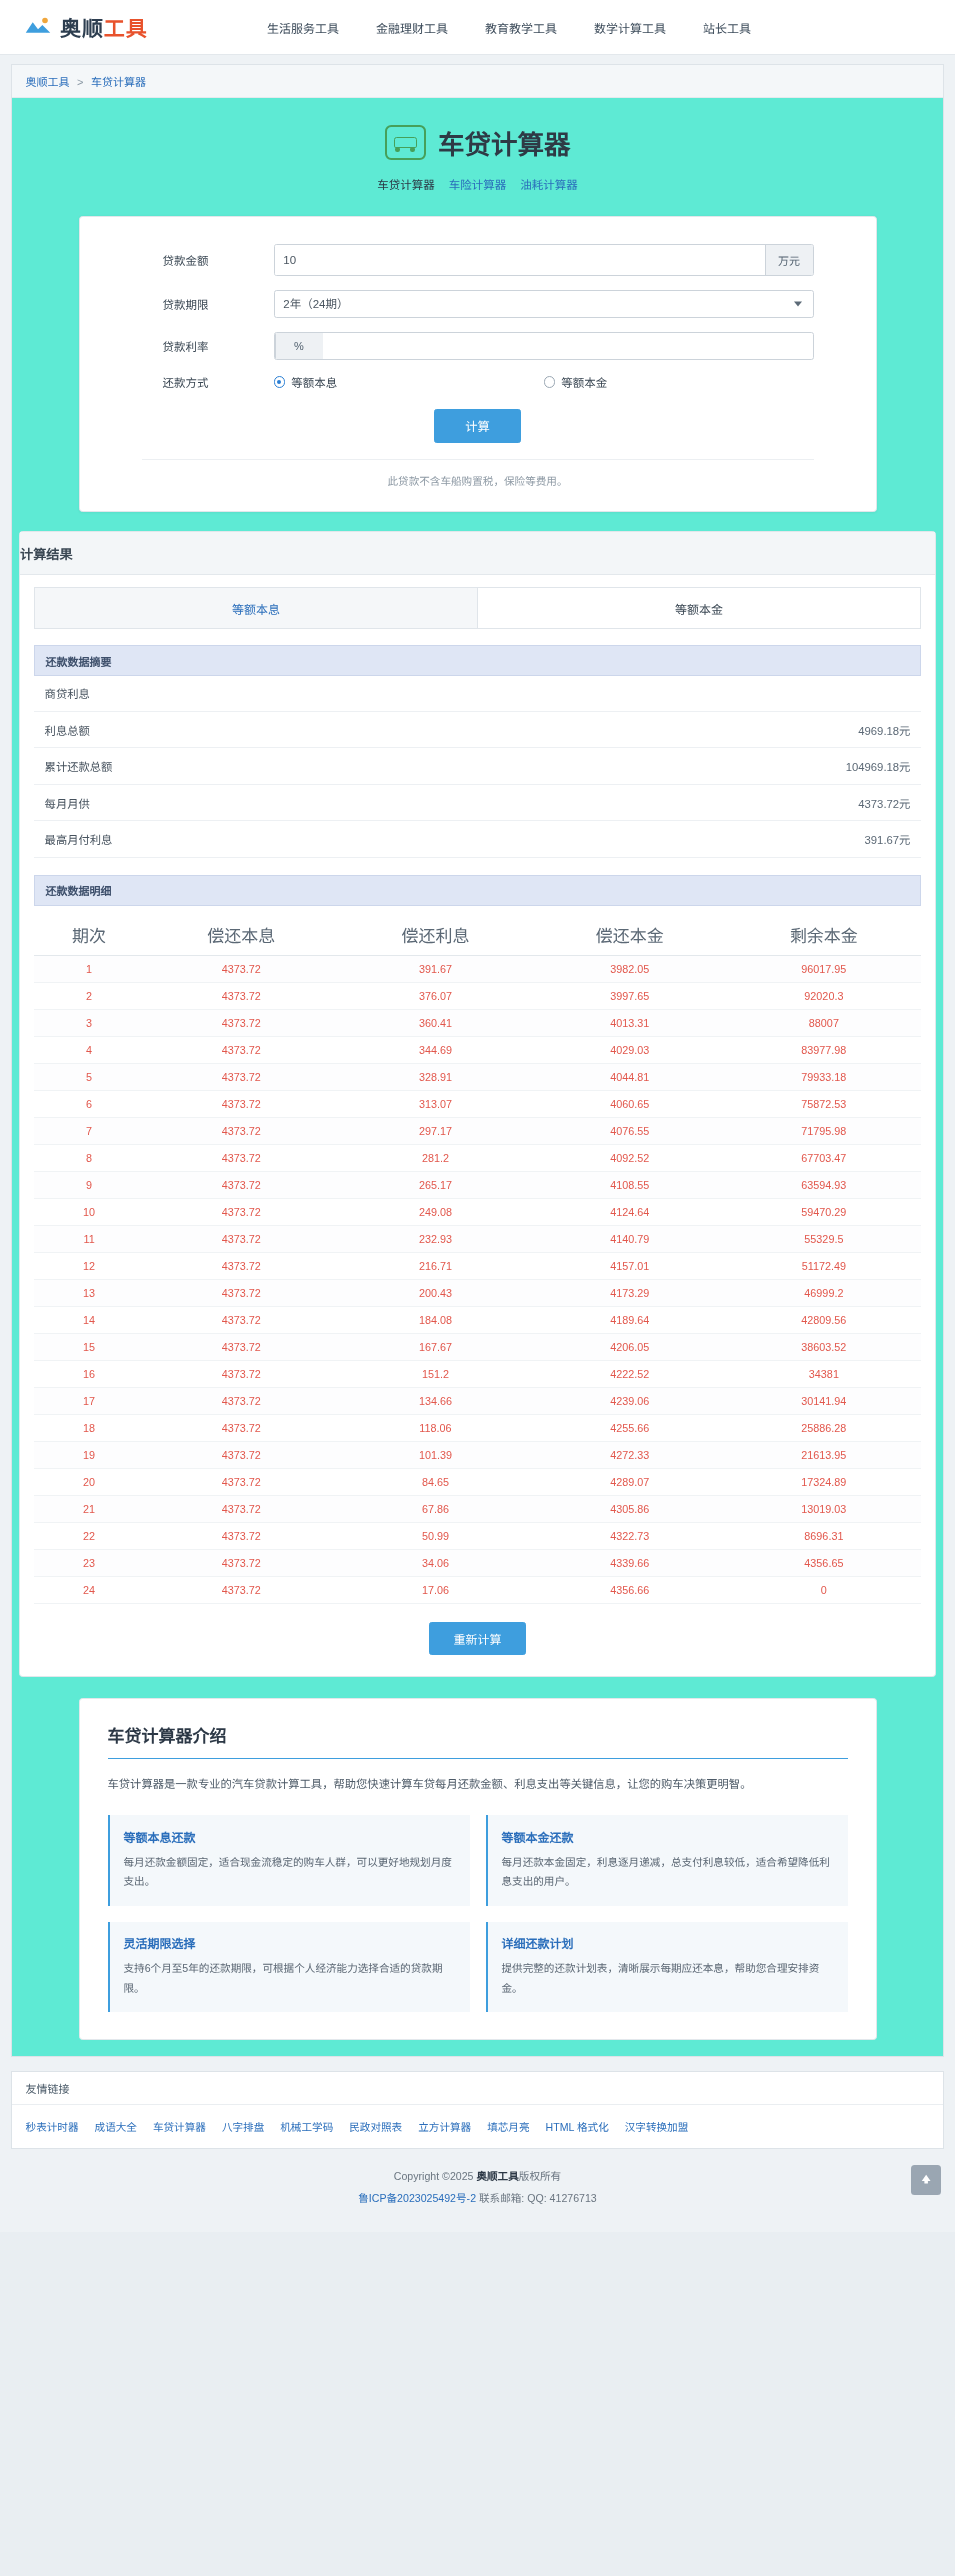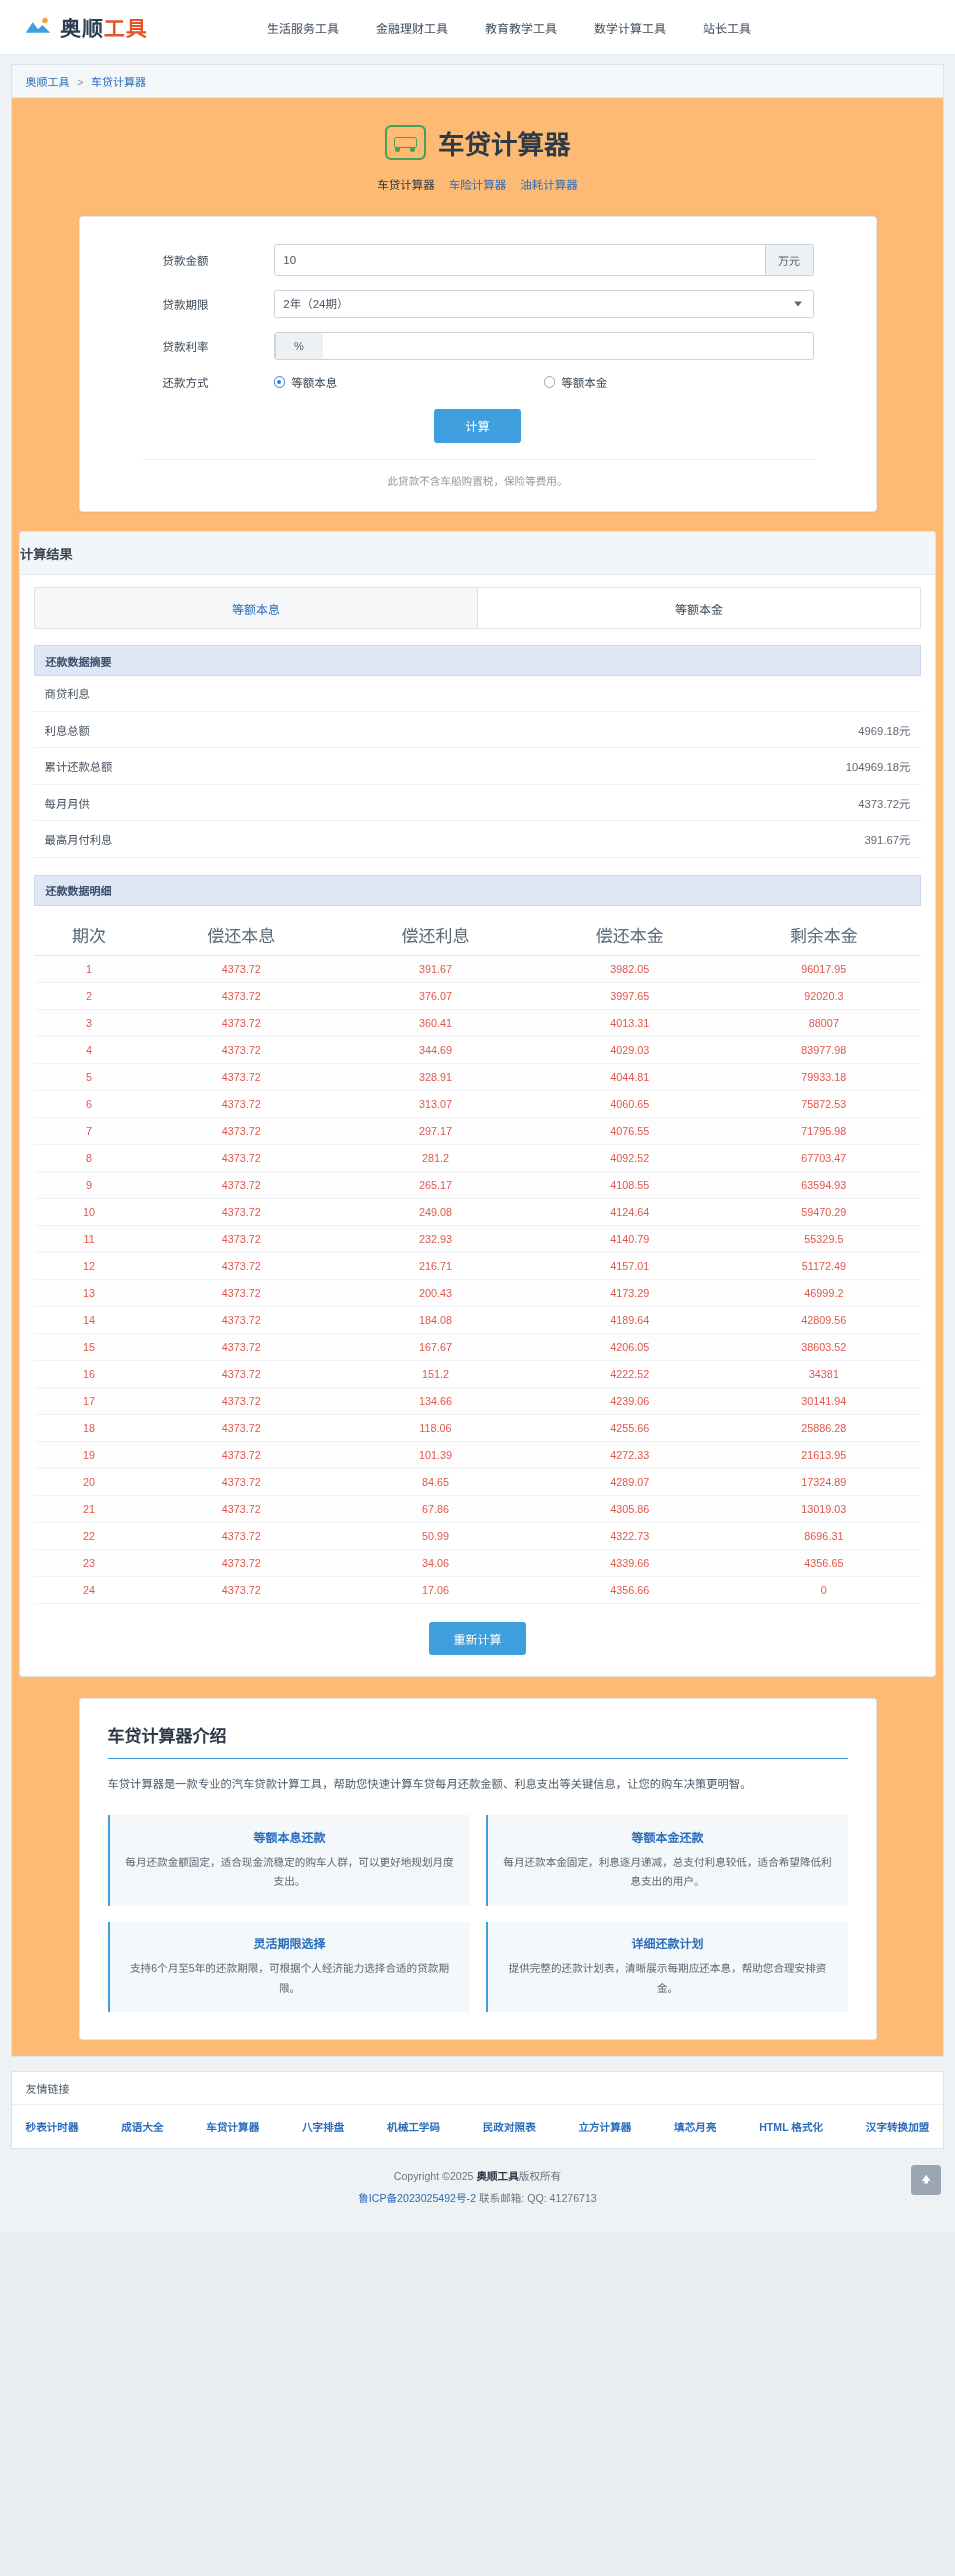--- a/index.html
+++ b/index.html
@@ -31,21 +31,21 @@
   .logo-text .b1 { color: #2d3e50; }
   .logo-text .b2 { color: #e8522c; margin-top: 40px; }
   .nav { display: flex; gap: 37px; margin-left: 41px; }
   .nav a {
     color: #3c4b5a; text-decoration: none; font-size: 12px;
   }
 
   
   .content-wrap {
     margin: 8.8px 10.6px 0 10.6px;
-    background: #fdba74;
+    background: #5eead4;
     border: 0.9px solid #dde3e8;
     padding: 0 0 16px 0;
   }
   .breadcrumb {
     background: #f4f7f9;
     border-bottom: 0.9px solid #e5eaee;
     padding: 8px 14px;
     font-size: 11px;
     color: #4a5a68;
   }
@@ -189,38 +189,38 @@
   }
 
   
   .intro-card {
     width: 798px; margin: 21px auto 0 auto; background: #fff;
     border: 0.9px solid #e2e7eb; border-radius: 3.5px; padding: 23px 28px 26.5px 28px;
   }
   .intro-title { font-size: 17px; font-weight: bold; color: #2c3846; }
   .intro-rule { height: 1.8px; background: #3e9ede; margin: 10.6px 0 14px 0; }
   .intro-text { font-size: 11.3px; line-height: 2; color: #4d5a67; }
-  .feature-grid { display: grid; grid-template-columns: 1fr 1fr; gap: 16px; margin-top: 19.4px; text-align: center; }
+  .feature-grid { display: grid; grid-template-columns: 1fr 1fr; gap: 16px; margin-top: 19.4px; }
   .feature {
     background: #f4f8fb; border-left: 2.6px solid #3e9ede;
     padding: 12.3px 14px 14px 14px;
   }
   .feature h4 { margin: 0 0 8px 0; font-size: 12px; color: #2a6ebb; }
   .feature p { margin: 0; font-size: 10.6px; line-height: 1.85; color: #5a6673; }
 
   
   .friend-wrap {
     margin: 14px 10.6px 0 10.6px; background: #fff;
     border: 0.9px solid #dde3e8;
   }
   .friend-head {
     padding: 8px 14px; font-size: 11px; color: #4a5a68;
     border-bottom: 0.9px solid #eaeef1;
   }
-  .friend-links { padding: 14px; display: flex; flex-wrap: wrap; justify-content: space-between; font-weight: bold; }
+  .friend-links { padding: 14px; display: flex; flex-wrap: wrap; gap: 16px; justify-content: flex-start; }
   .friend-links a { font-size: 10.6px; color: #2a6ebb; text-decoration: none; }
 
   
   .footer { text-align: center; padding: 17.6px 0 23px 0; font-size: 10.6px; color: #6b7681; line-height: 2; }
   .footer a { color: #2a6ebb; text-decoration: none; }
   .footer .strong { color: #2c3846; font-weight: bold; }
 
   .backtop {
     position: absolute; right: 14px; bottom: 37px;
     width: 30px; height: 30px; background: #9aa6b2; border-radius: 3.5px;

